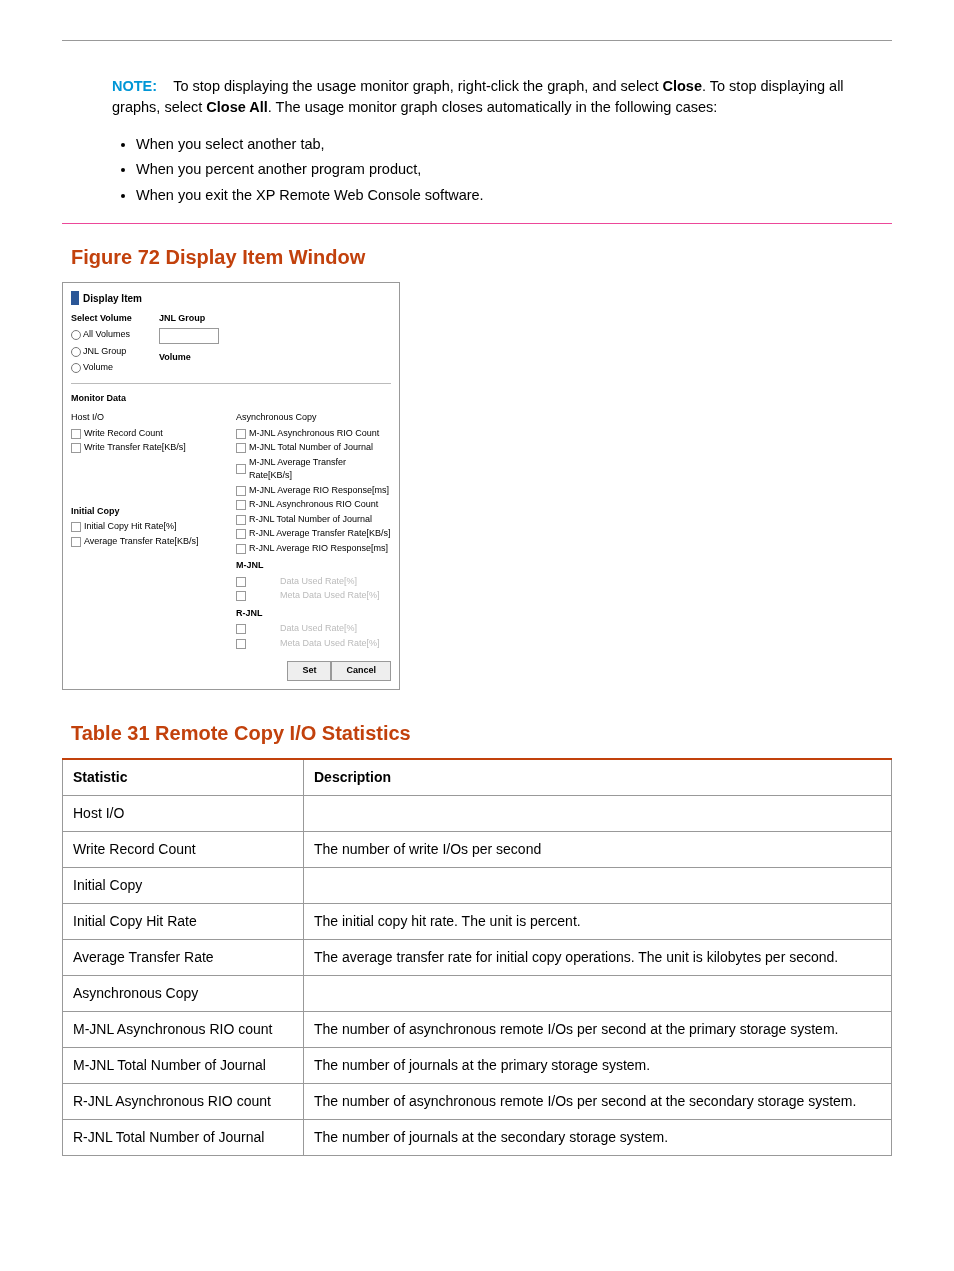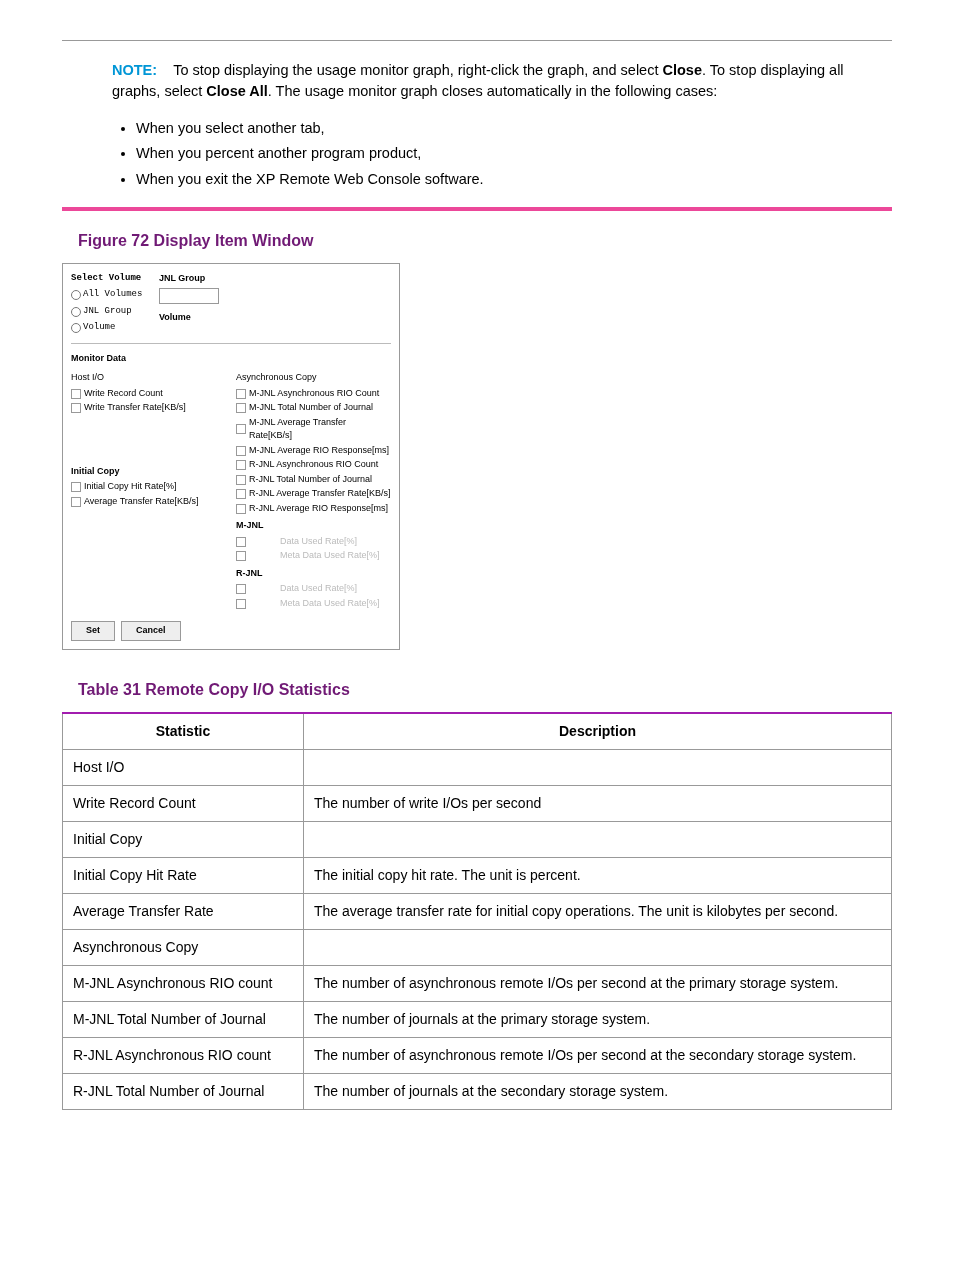--- a/index.html
+++ b/index.html
@@ -6,32 +6,32 @@
     font-family: Arial, Helvetica, sans-serif;
     max-width: 830px;
     margin: 0 auto;
     padding: 40px 60px;
     color: #000;
     font-size: 14.5px;
     line-height: 1.5;
   }
   .note-block {
     border-top: 1px solid #999;
-    border-bottom: 4px solid #ec4899;
-    padding: 4px 0 10px 50px;
+    border-bottom: 1px solid #ec4899;
+    padding: 20px 0 10px 50px;
     margin-bottom: 9px;
   }
   .note-label { color: #0096D6; font-weight: bold; }
   ul.note-list { margin: 6px 0 6px 24px; padding: 0; }
   ul.note-list li { margin: 4px 0; }
   h2.fig-title, h2.tbl-title {
-    color: #701a75;
-    font-size: 16px;
+    color: #c2410c;
+    font-size: 20px;
     font-weight: bold;
-    margin: 18px 0 10px 16px;
+    margin: 18px 0 10px 9px;
   }
   .screenshot {
     border: 1px solid #999;
     width: 320px;
     padding: 8px;
     background: #fff;
     font-family: Tahoma, Arial, sans-serif;
     font-size: 9px;
     color: #000;
     margin-bottom: 28px;
@@ -51,62 +51,66 @@
   .txtfield{ border:1px solid #999; height:14px; width:58px; background:#fff; display:inline-block;}
   .vol-row { display:flex; gap:12px; margin-top:2px;}
   .vol-col { display:flex; flex-direction:column; gap:2px; font-weight:bold;}
   .hr{ border-top:1px solid #bbb; margin:8px 0;}
   .mon-grid{ display:flex; gap:10px;}
   .mon-col{ flex:1;}
   .grp-lbl{ font-weight:bold; margin:4px 0 2px 0;}
   .chk{ display:flex; align-items:center; gap:3px; margin:1px 0;}
   .cbox{ width:8px;height:8px;border:1px solid #999;background:#fff;display:inline-block;}
   .disabled{ color:#bbb;gap:34px; }
-  .btnrow{ display:flex; justify-content:flex-start; gap:6px; margin-top:10px;}
+  .btnrow{ display:flex; justify-content:flex-end; margin-top:10px;}
   .btn{ border:1px solid #999; padding:2px 14px; font-size:9px; background:#eee; font-weight:bold;}
   table.stats {
     border-collapse: collapse;
     width: 100%;
     margin-bottom: 24px;
   }
   table.stats th, table.stats td {
     border: 1px solid #999;
     padding: 7px 10px;
     text-align: left;
     vertical-align: top;
     font-size: 14px;
   }
   table.stats th {
     background: #fff;
     color: #000;
     font-weight: bold;
-    text-align: center;
-    border-top: 2px solid #a21caf;
+    text-align: left;
+    border-top: 2px solid #c2410c;
   }
   table.stats td:first-child { width: 220px; }
 </style>
 </head>
 <body>
 
 <div class="note-block">
   <p>
     <span class="note-label">NOTE:</span>&nbsp;&nbsp;&nbsp;&nbsp;<span>To stop displaying the usage monitor graph, right-click the graph, and select </span><b>Close</b><span>. To stop displaying all graphs, select </span><b>Close All</b><span>. The usage monitor graph closes automatically in the following cases:</span>
   </p>
   <ul class="note-list">
     <li>When you select another tab,</li>
     <li>When you percent another program product,</li>
     <li>When you exit the XP Remote Web Console software.</li>
   </ul>
 </div>
 
 <h2 class="fig-title">Figure 72 Display Item Window</h2>
 
 <div class="screenshot">
+  <div class="titlebar">
+    <span class="titlebar-sq"></span>
+    <span>Display Item</span>
+  </div>
   <div class="sel-row">
-    <div class="sel-col" style="width:80px;font-family:Liberation Mono, monospace;">
+    <div class="sel-col" style="width:80px;">
       <span>Select Volume</span>
       <label class="radio">
           <span class="rcirc"></span>
           <span>All Volumes</span>
         </label>
       <label class="radio">
           <span class="rcirc"></span>
           <span>JNL Group</span>
         </label>
       <label class="radio">

